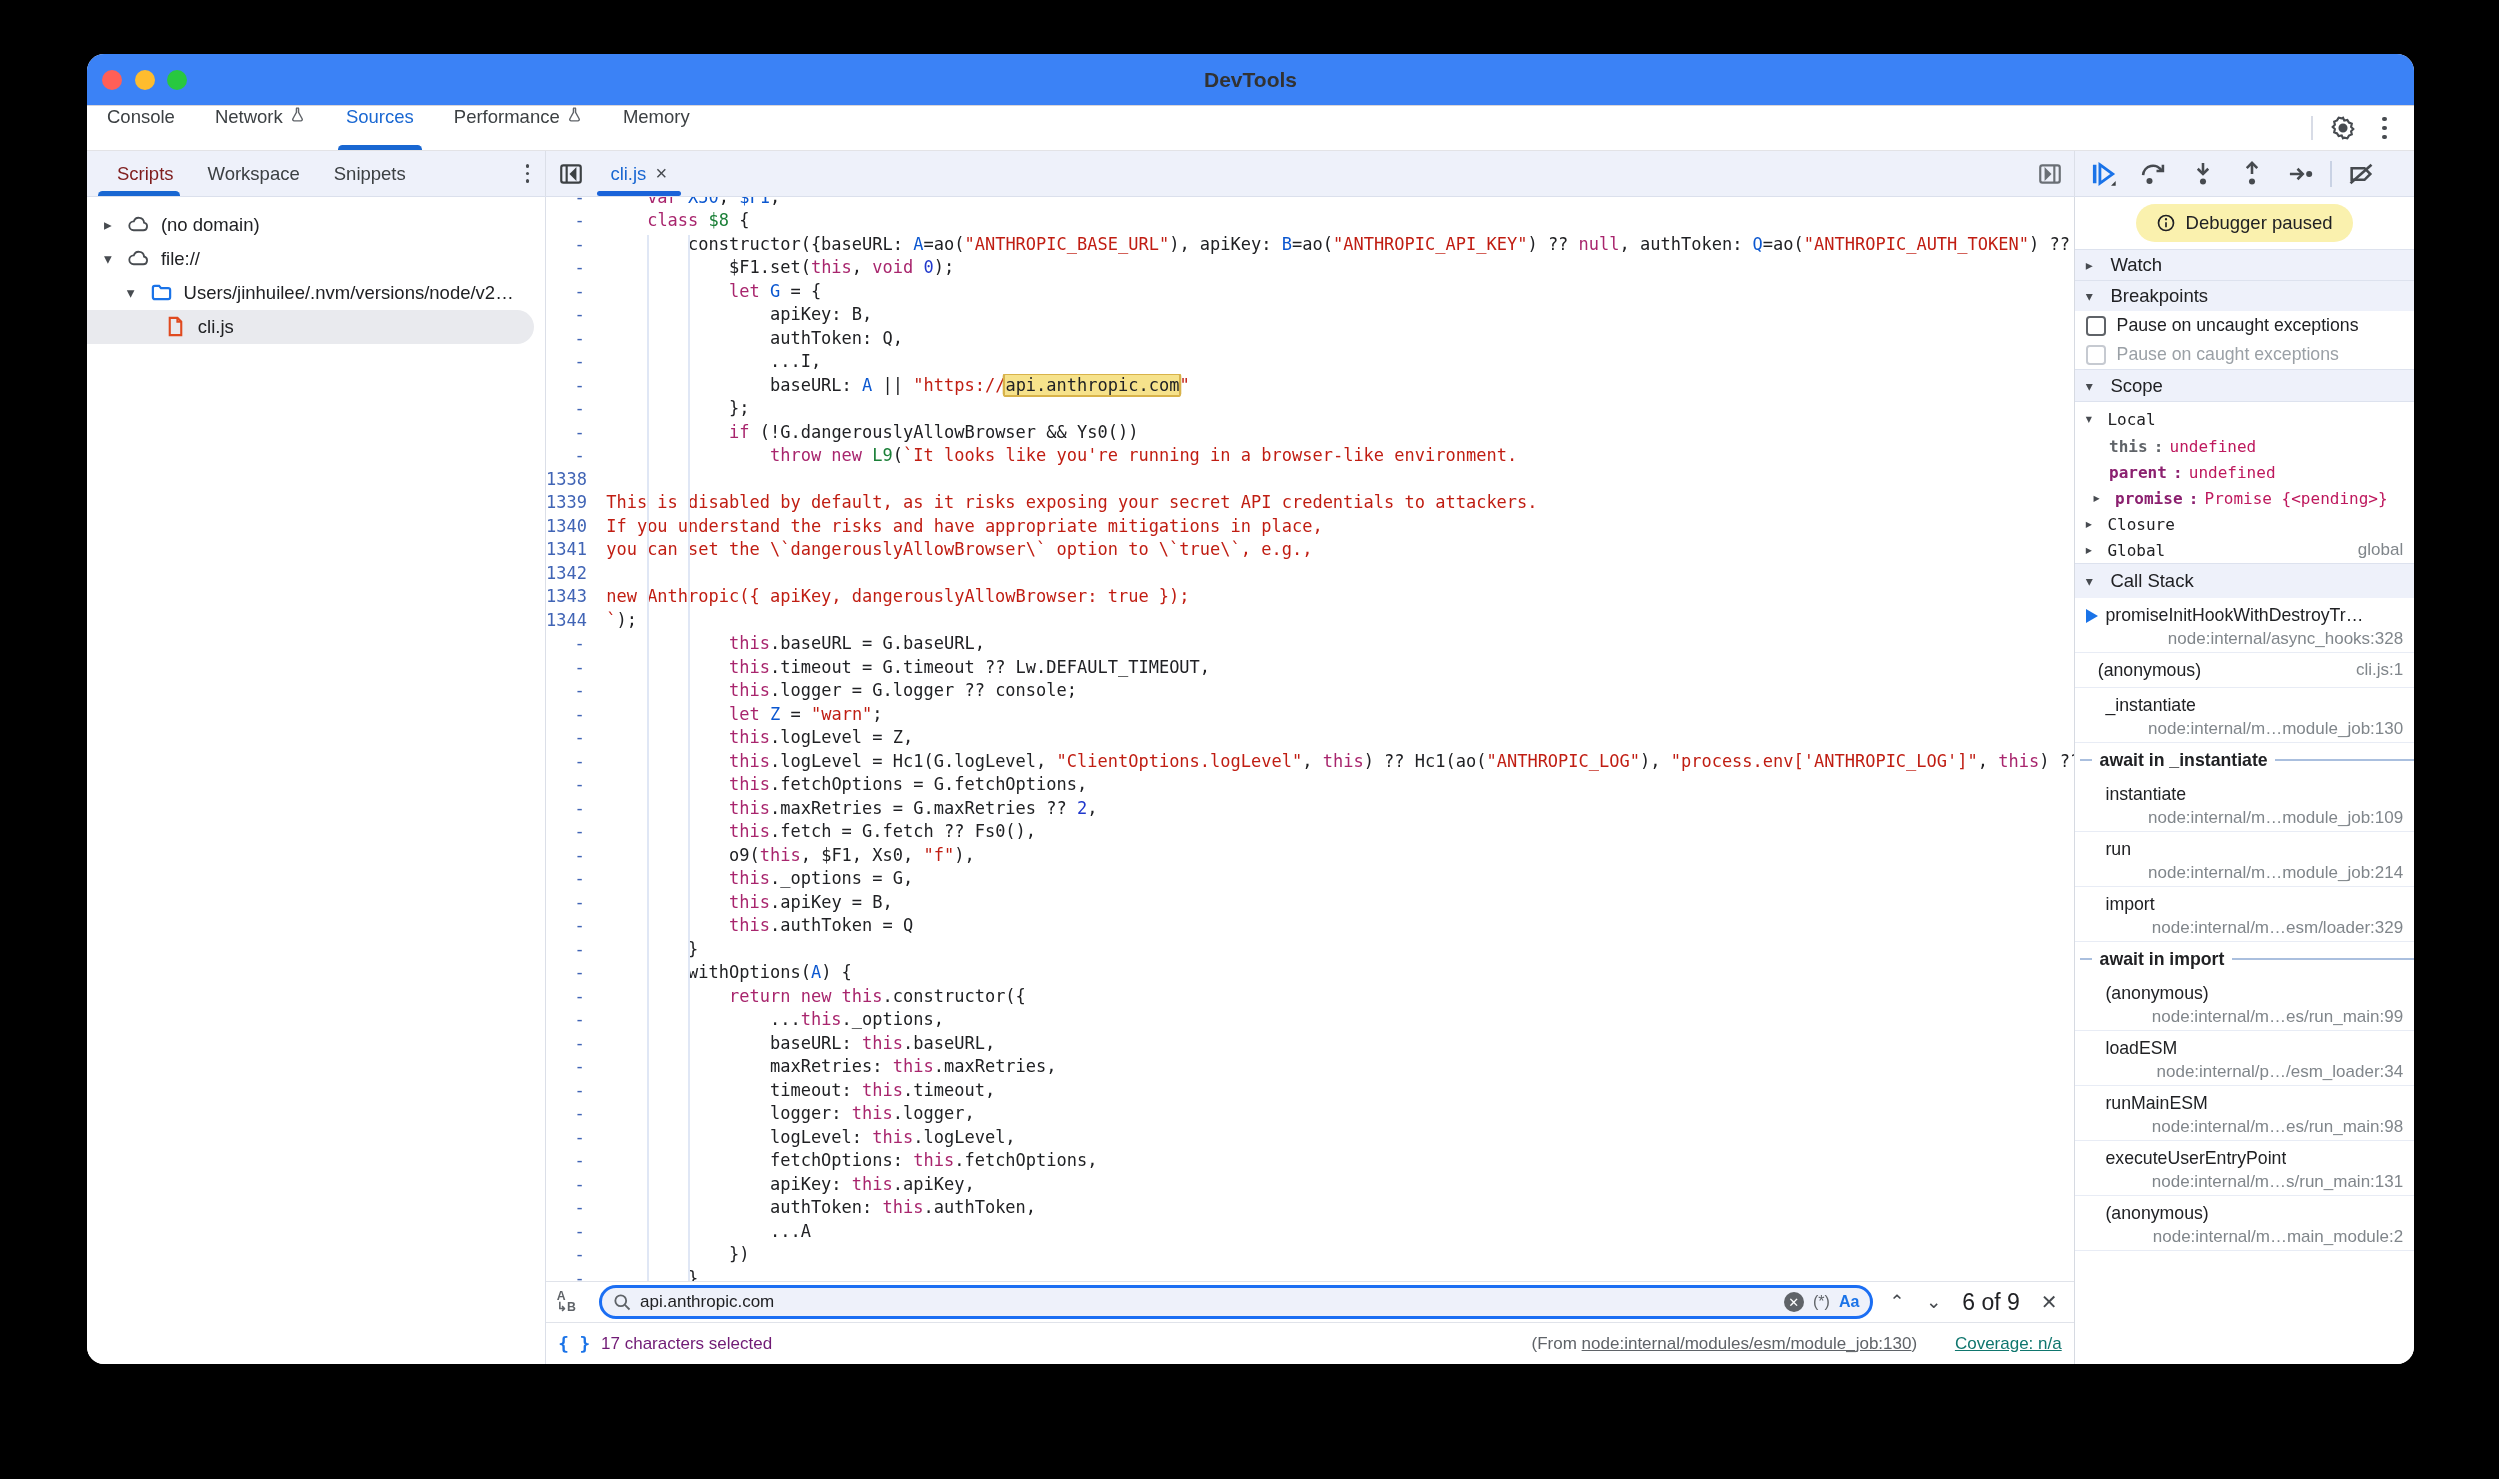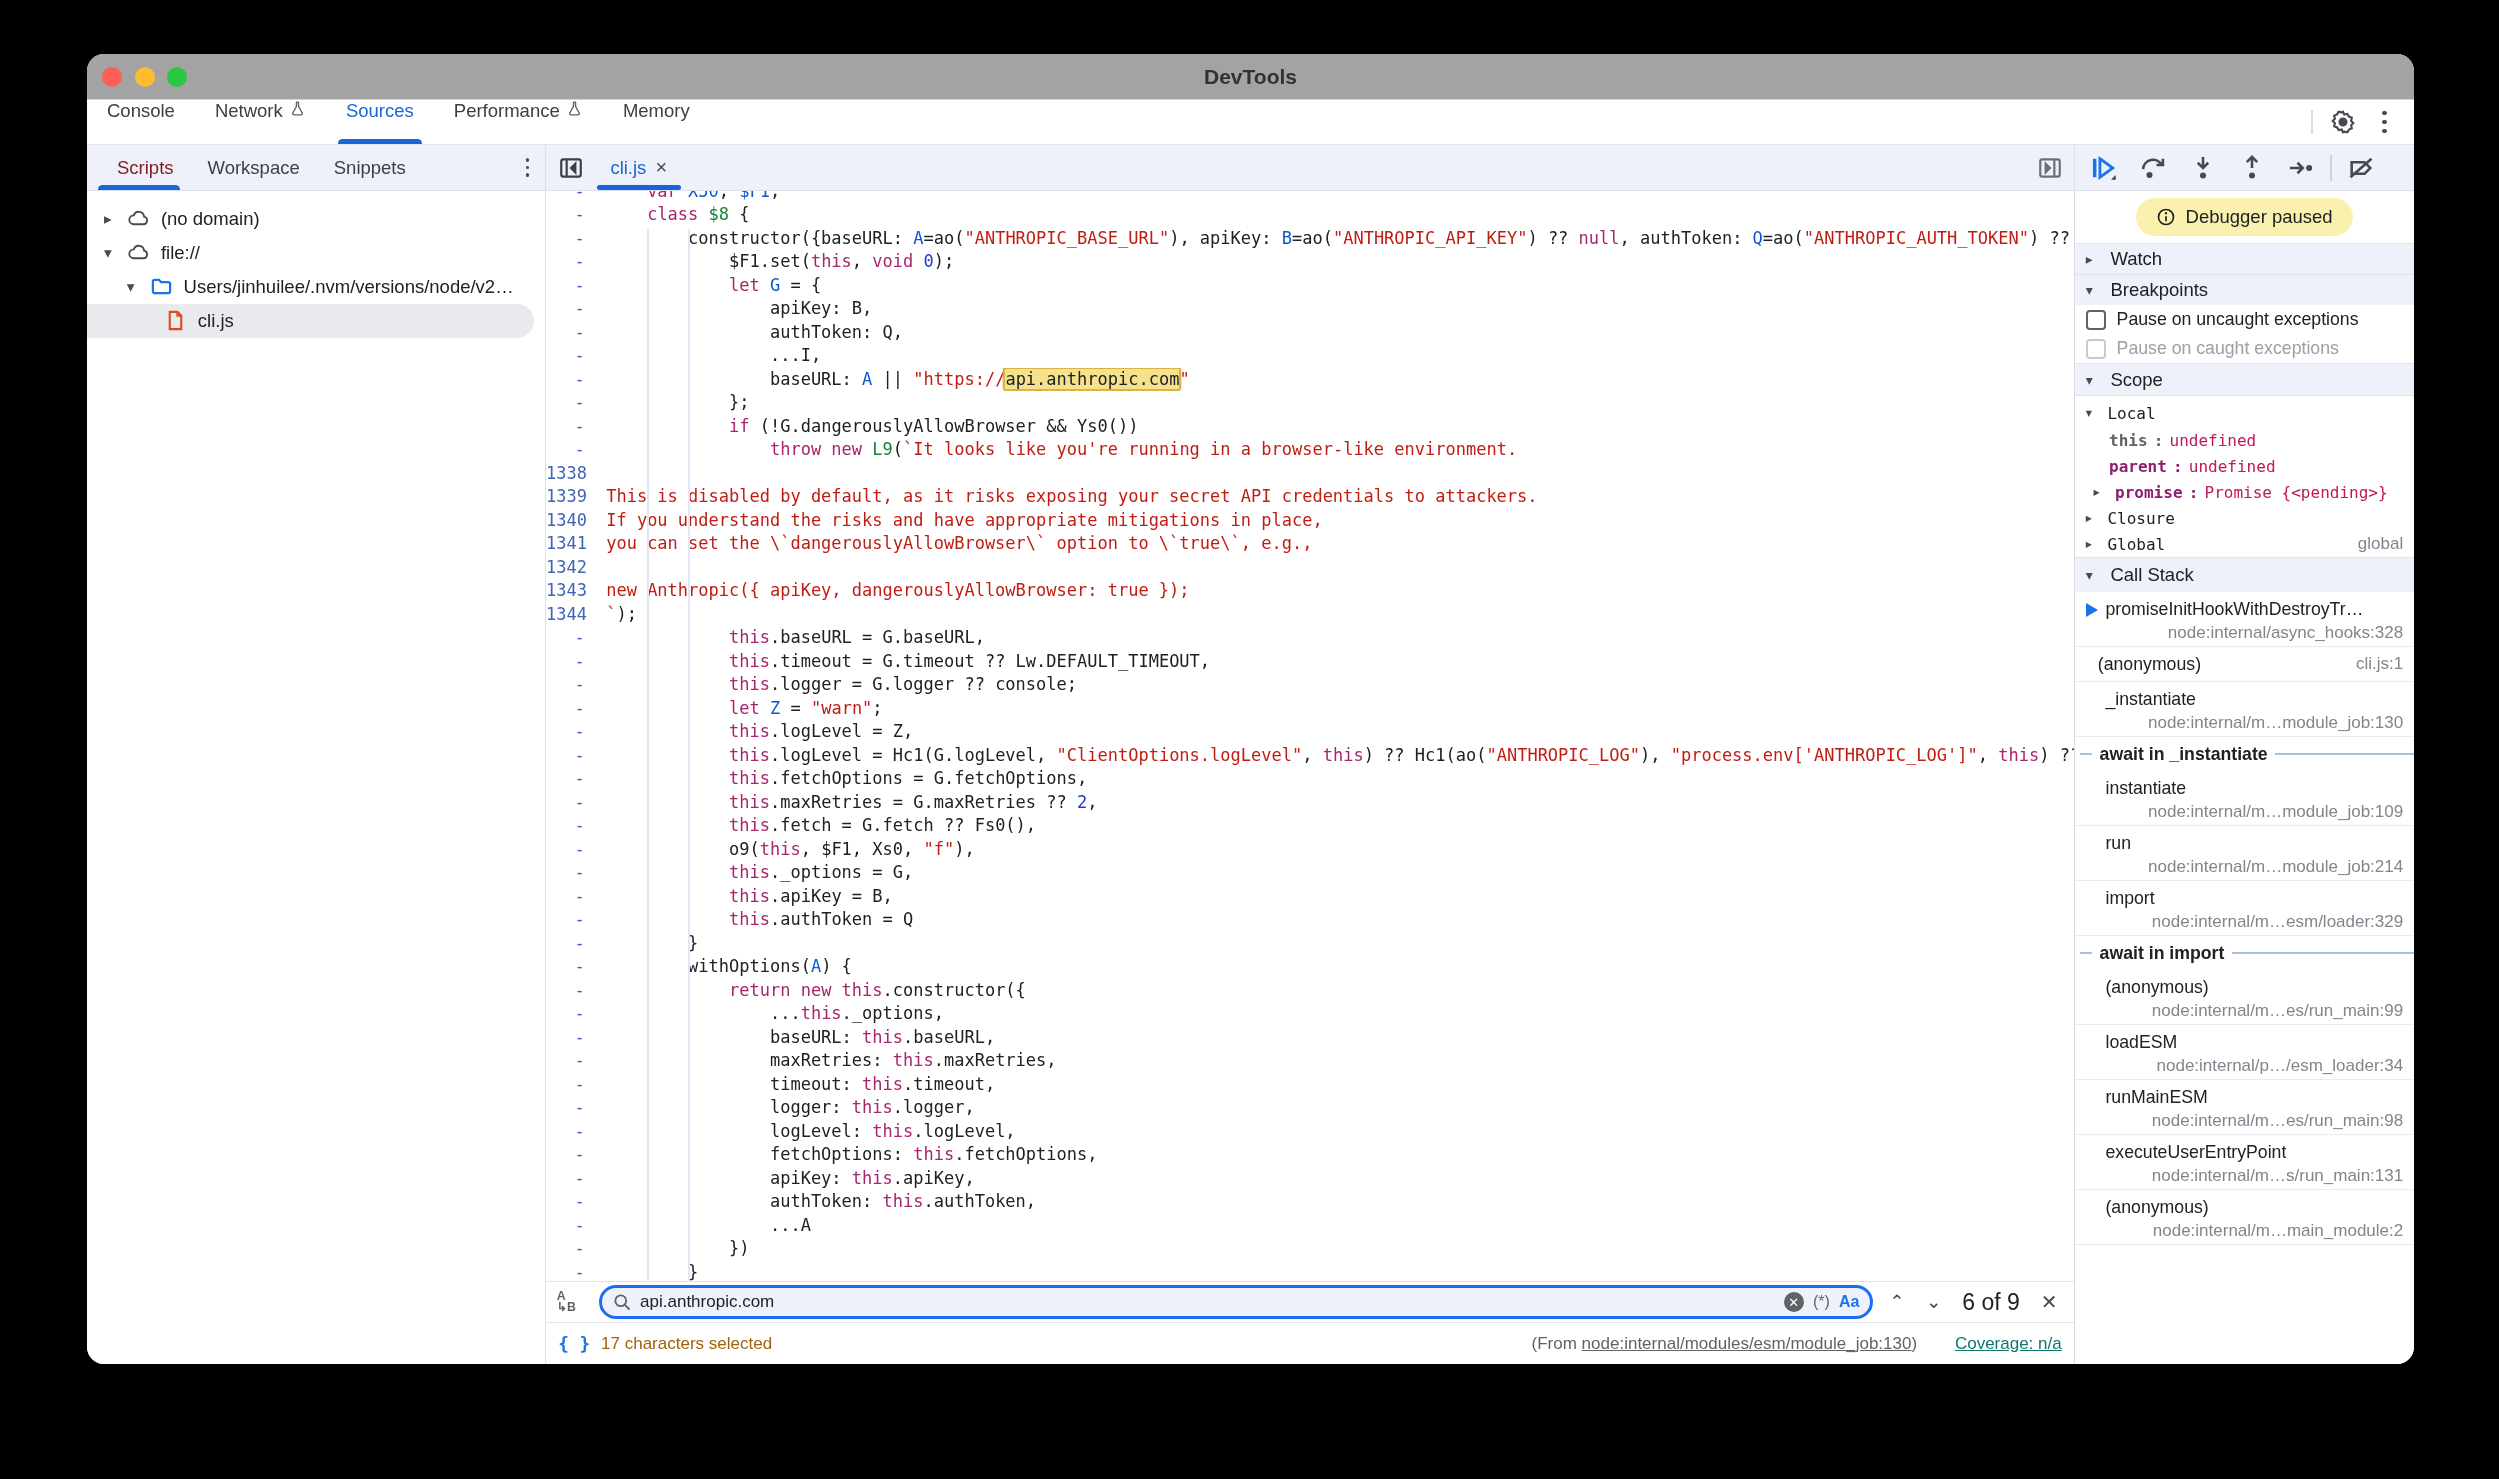--- a/index.html
+++ b/index.html
@@ -1,20 +1,20 @@
 <!DOCTYPE html>
 <html style="font-size:12.3px"><head>
 <meta charset="utf-8">
 <style>
   * { margin:0; padding:0; box-sizing:border-box; }
   html,body { width:2500px; height:1479px; background:#000; font-family:"Liberation Sans", sans-serif; }
   .window { position:absolute; left:87px; top:54px; width:2327px; height:1310px; background:#fff; border-radius:17px; overflow:hidden; display:flex; flex-direction:column; }
 
   
-  .titlebar { height:46px; background:#a3a3a3; border-bottom:1.5px solid #d8d5d9; display:flex; align-items:center; position:relative; flex:none; }
+  .titlebar { height:52px; background:#3b82f6; border-bottom:1.5px solid #d8d5d9; display:flex; align-items:center; position:relative; flex:none; }
   .lights { display:flex; gap:12.3px; margin-left:15.4px; }
   .light { width:20px; height:20px; border-radius:50%; }
   .light.r { background:#ff5f57; } .light.y { background:#febc2e; } .light.g { background:#28c840; }
   .wintitle { position:absolute; left:0; right:0; text-align:center; font-size:21px; font-weight:700; color:#323232; }
 
   
   .maintabs { height:45px; background:#fff; border-bottom:1.5px solid #e3e3e6; display:flex; align-items:stretch; flex:none; }
   .mtab { display:flex; align-items:flex-start; gap:6.2px; padding:0 20px; font-size:18.5px; color:#3c4043; position:relative; cursor:default; }
   .mtab.active { color:#1967d2; }
   .mtab.active::after { content:""; position:absolute; left:12.3px; right:12.3px; bottom:0; height:4.6px; background:#1967d2; border-radius:4.6px 4.6px 0 0; }
@@ -76,21 +76,21 @@
   .clearbtn { width:20px; height:20px; border-radius:50%; background:#5f6368; color:#fff; display:flex; align-items:center; justify-content:center; font-size:13px; }
   .regex { color:#5f6368; font-size:16px; }
   .aa { color:#1a73e8; font-size:16px; font-weight:600; }
   .chev { color:#474b50; font-size:18.5px; width:26px; text-align:center; }
   .count { font-size:23px; color:#202124; white-space:nowrap; margin:0 4.6px; }
   .fclose { color:#474b50; font-size:20px; width:28px; text-align:center; }
 
   
   .statusbar { height:42px; border-top:1.5px solid #e0e3ea; display:flex; align-items:center; padding:0 12.3px; gap:10.8px; background:#fff; flex:none; font-size:17px; }
   .ppicon { color:#1a73e8; font-family:"DejaVu Sans Mono", monospace; font-weight:700; font-size:17.7px; }
-  .seltext { color:#a16207; }
+  .seltext { color:#701a75; }
   .st-spacer { flex:1; }
   .fromtext { color:#5f6368; white-space:nowrap; }
   .fromtext .lnk { text-decoration:underline; }
   .coverage { color:#0f766e; white-space:nowrap; margin-left:27px;text-decoration:underline; }
 
   
   .rightpanel { width:339px; background:#fff; display:flex; flex-direction:column; flex:none; overflow:hidden; }
   .pillrow { height:52px; display:flex; align-items:center; justify-content:center; flex:none; }
   .pill { background:#faf1ae; border-radius:23px; padding:7.7px 20px; display:flex; align-items:center; gap:9.2px; font-size:18.5px; color:#202124; }
   .sechdr { height:31px; background:#eef1fa; border-top:1.5px solid #dde2ee; display:flex; align-items:center; gap:9.2px; padding:0 10.8px; font-size:18.5px; color:#202124; flex:none; }

